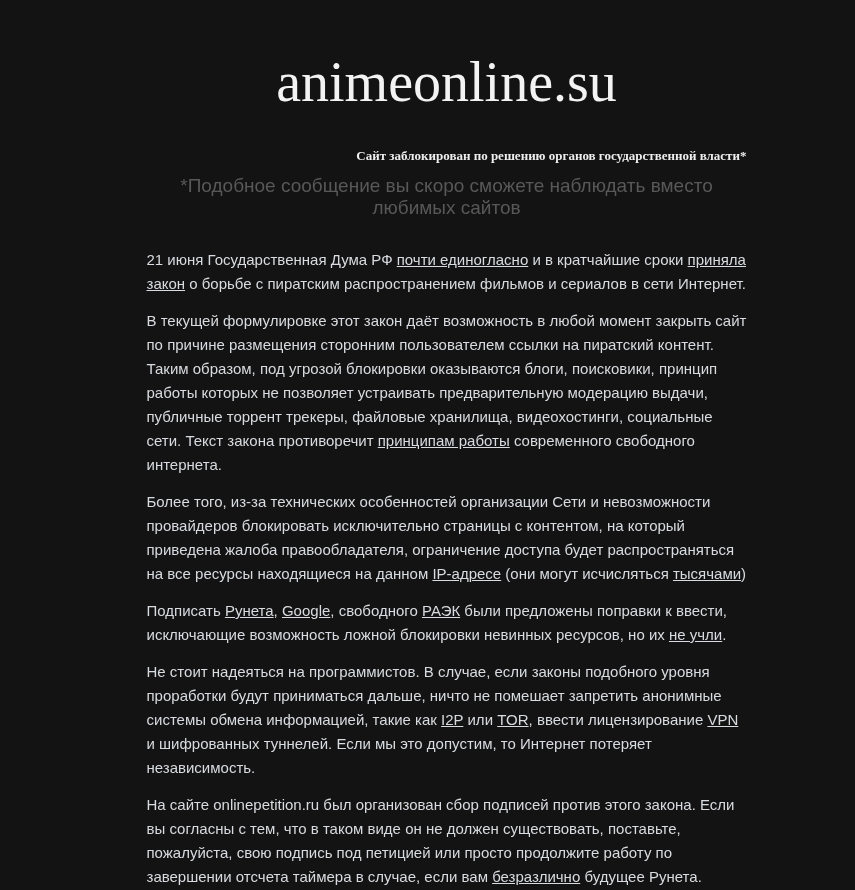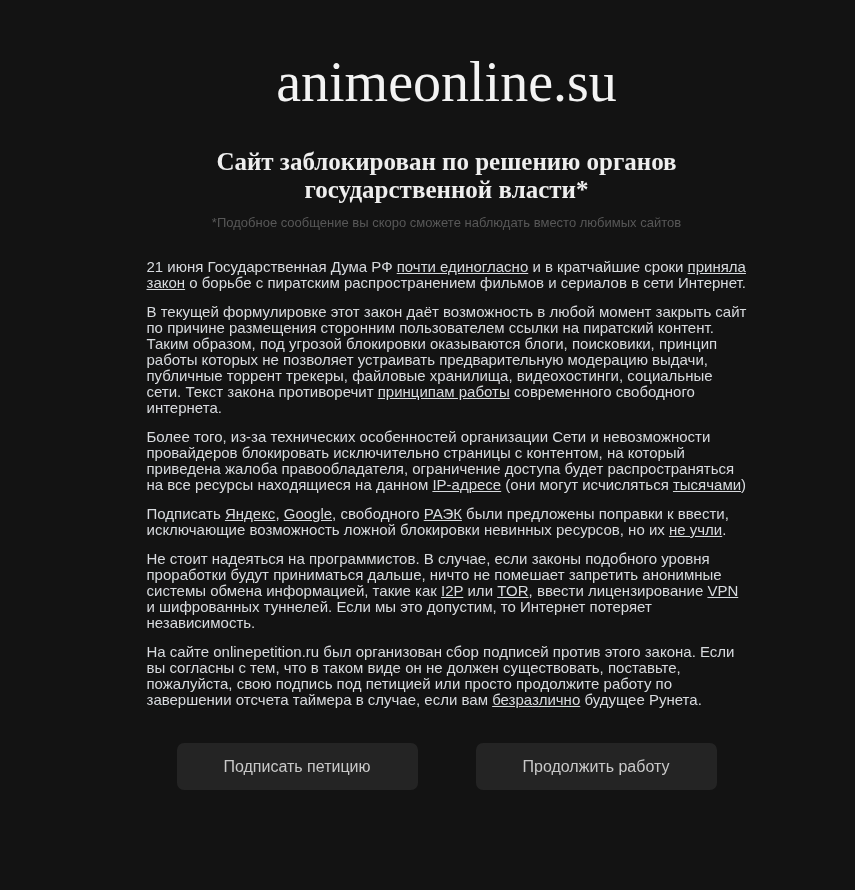--- a/index.html
+++ b/index.html
@@ -19,37 +19,37 @@
   .site-title {
     margin-top: 50px;
     text-align: center;
     font-family: "Liberation Serif", "DejaVu Serif", serif;
     font-size: 56px;
     font-weight: 400;
     color: #f3f3f3;
   }
   .blocked-heading {
     margin-top: 34px;
-    text-align: center;
+    text-align: right;
     font-family: "Liberation Serif", "DejaVu Serif", serif;
-    font-size: 25px;
+    font-size: 13px;
     font-weight: 700;
     color: #eeeeee;
   }
   .blocked-subheading {
     margin-top: 11px;
     text-align: center;
-    font-size: 13px;
+    font-size: 19px;
     color: #585858;
   }
   .text-block { margin-top: 29px; }
   .text-block p {
     margin: 0 0 13px 0;
     font-size: 15px;
-    line-height: 16px;
+    line-height: 24px;
     color: #d8dbdf;
   }
   .text-block a, .txt-link {
     color: #d8dbdf;
     text-decoration: underline;
     cursor: pointer;
   }
   .text-block b { font-weight: 700; }
   .buttons-row {
     margin-top: 35px;
@@ -77,21 +77,21 @@
   <div class="site-title">animeonline.su</div>
 
   <div class="blocked-heading">Сайт заблокирован по решению органов государственной власти*</div>
 
   <div class="blocked-subheading">*Подобное сообщение вы скоро сможете наблюдать вместо любимых сайтов</div>
 
   <div class="text-block">
     <p><span>21 июня Государственная Дума РФ </span><a href="#" class="txt-link">почти единогласно</a><span> и в кратчайшие сроки </span><a href="#" class="txt-link">приняла закон</a><span> о борьбе с пиратским распространением фильмов и сериалов в сети Интернет.</span></p>
     <p><span>В текущей формулировке этот закон даёт возможность в любой момент закрыть сайт по причине размещения сторонним пользователем ссылки на пиратский контент. Таким образом, под угрозой блокировки оказываются блоги, поисковики, принцип работы которых не позволяет устраивать предварительную модерацию выдачи, публичные торрент трекеры, файловые хранилища, видеохостинги, социальные сети. Текст закона противоречит </span><a href="#" class="txt-link">принципам работы</a><span> современного свободного интернета.</span></p>
     <p><span>Более того, из-за технических особенностей организации Сети и невозможности провайдеров блокировать исключительно страницы с контентом, на который приведена жалоба правообладателя, ограничение доступа будет распространяться на все ресурсы находящиеся на данном </span><a href="#" class="txt-link">IP-адресе</a><span> (они могут исчисляться </span><a href="#" class="txt-link">тысячами</a><span>)</span></p>
-    <p><span>Подписать </span><a href="#" class="txt-link">Яндекс</a><span>, </span><a href="#" class="txt-link">Google</a><span>, свободного </span><a href="#" class="txt-link">РАЭК</a><span> были предложены поправки к ввести, исключающие возможность ложной блокировки невинных ресурсов, но их </span><a href="#" class="txt-link">не учли</a><span>.</span></p>
+    <p><span>Подписать </span><a href="#" class="txt-link">Рунета</a><span>, </span><a href="#" class="txt-link">Google</a><span>, свободного </span><a href="#" class="txt-link">РАЭК</a><span> были предложены поправки к ввести, исключающие возможность ложной блокировки невинных ресурсов, но их </span><a href="#" class="txt-link">не учли</a><span>.</span></p>
     <p><span>Не стоит надеяться на программистов. В случае, если законы подобного уровня проработки будут приниматься дальше, ничто не помешает запретить анонимные системы обмена информацией, такие как </span><a href="#" class="txt-link">I2P</a><span> или </span><a href="#" class="txt-link">TOR</a><span>, ввести лицензирование </span><a href="#" class="txt-link">VPN</a><span> и шифрованных туннелей. Если мы это допустим, то Интернет потеряет независимость.</span></p>
     <p><span>На сайте onlinepetition.ru был организован сбор подписей против этого закона. Если вы согласны с тем, что в таком виде он не должен существовать, поставьте, пожалуйста, свою подпись под петицией или просто продолжите работу по завершении отсчета таймера в случае, если вам </span><a href="#" class="txt-link">безразлично</a><span> будущее Рунета.</span></p>
   </div>
 
   <div class="buttons-row">
     <button class="action-button">Подписать петицию</button>
     <button class="action-button">Продолжить работу</button>
   </div>
 
 </div>

